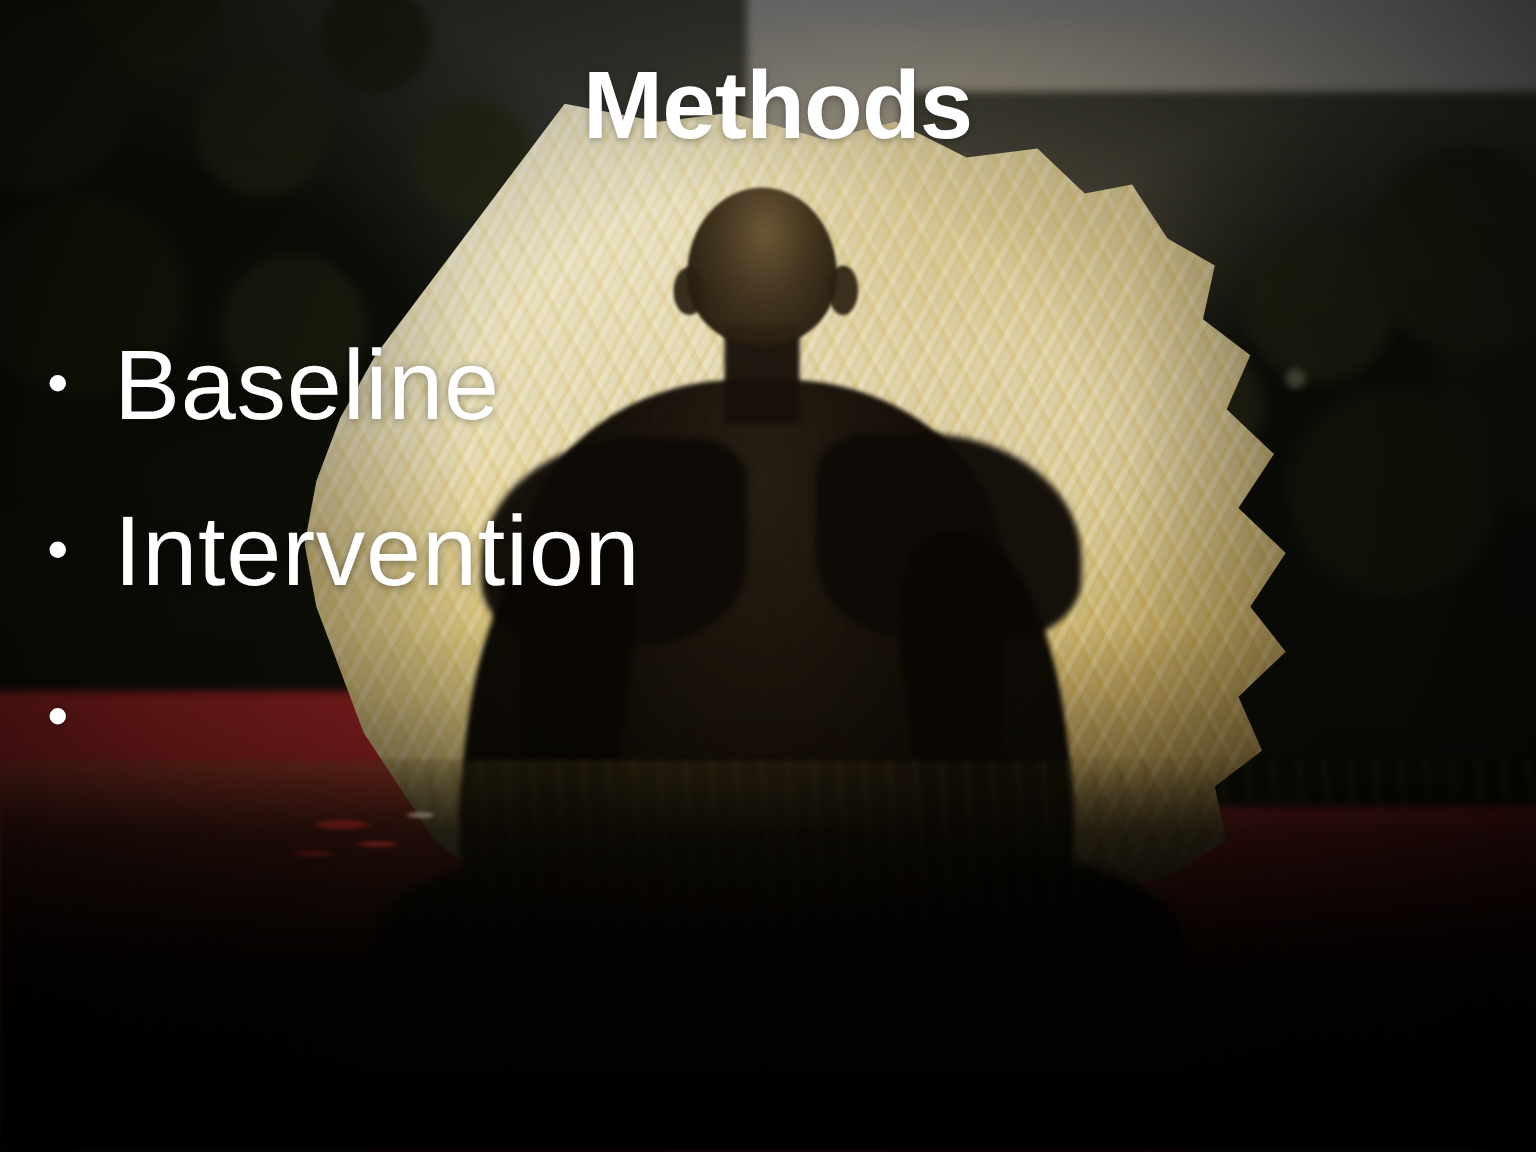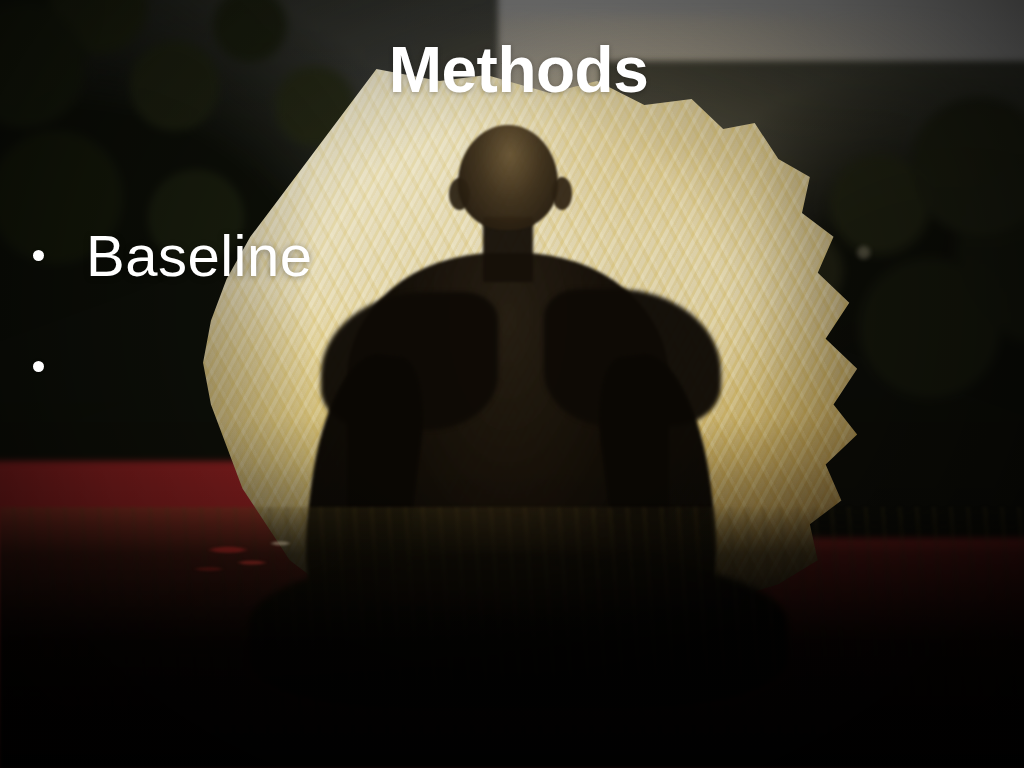--- a/index.html
+++ b/index.html
@@ -297,25 +297,25 @@
     height: 11px;
     border-radius: 50%;
     background: #ffffff;
     margin-left: 9px;
     margin-right: 0;
     box-shadow: 0 0 3px rgba(0,0,0,0.35);
   }
 
   .bullet-text {
     flex: 0 0 auto;
-    margin-left: 42px;
+    margin-left: 32px;
     color: #ffffff;
     font-family: "Liberation Sans", sans-serif;
     font-weight: 300;
-    font-size: 58px;
+    font-size: 66px;
     line-height: 1.0;
     letter-spacing: 0.5px;
     text-shadow: 0 1px 6px rgba(0,0,0,0.38);
   }
 </style>
 </head>
 <body>
 
 <div class="slide">
 
@@ -353,20 +353,24 @@
 
     <div class="title">Methods</div>
 
     <div class="bullets">
 
       <div class="bullet-row">
         <span class="bullet-dot"></span>
         <span class="bullet-text">Baseline</span>
       </div>
 
+      <div class="bullet-row">
+        <span class="bullet-dot"></span>
+        <span class="bullet-text">Intervention</span>
+      </div>
 
       <div class="bullet-row">
         <span class="bullet-dot"></span>
       </div>
 
     </div>
   </div>
 </div>
 
 </body></html>

